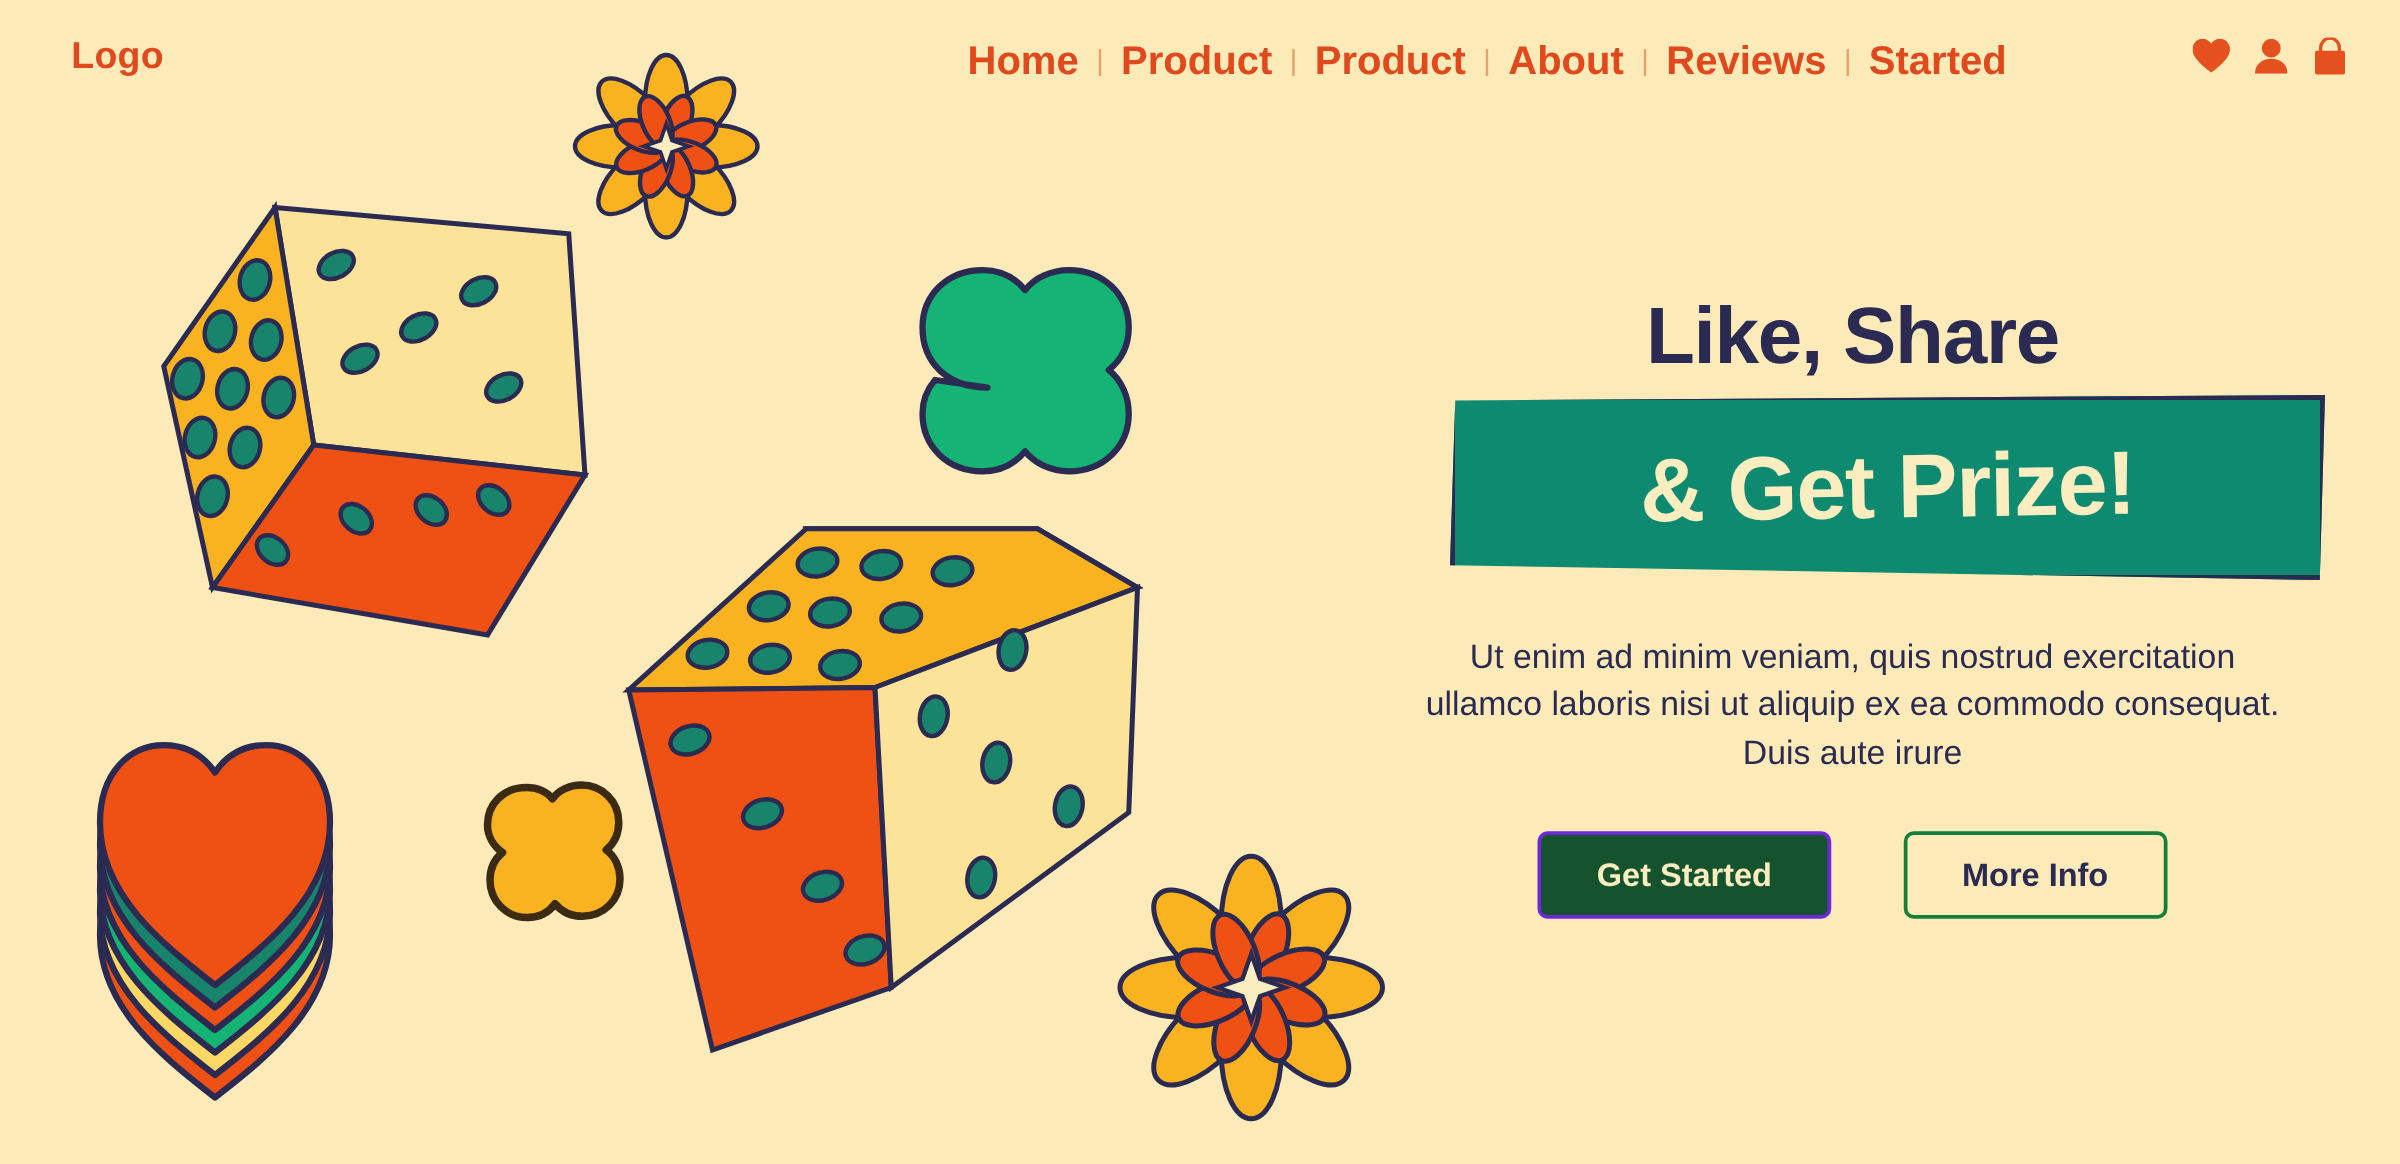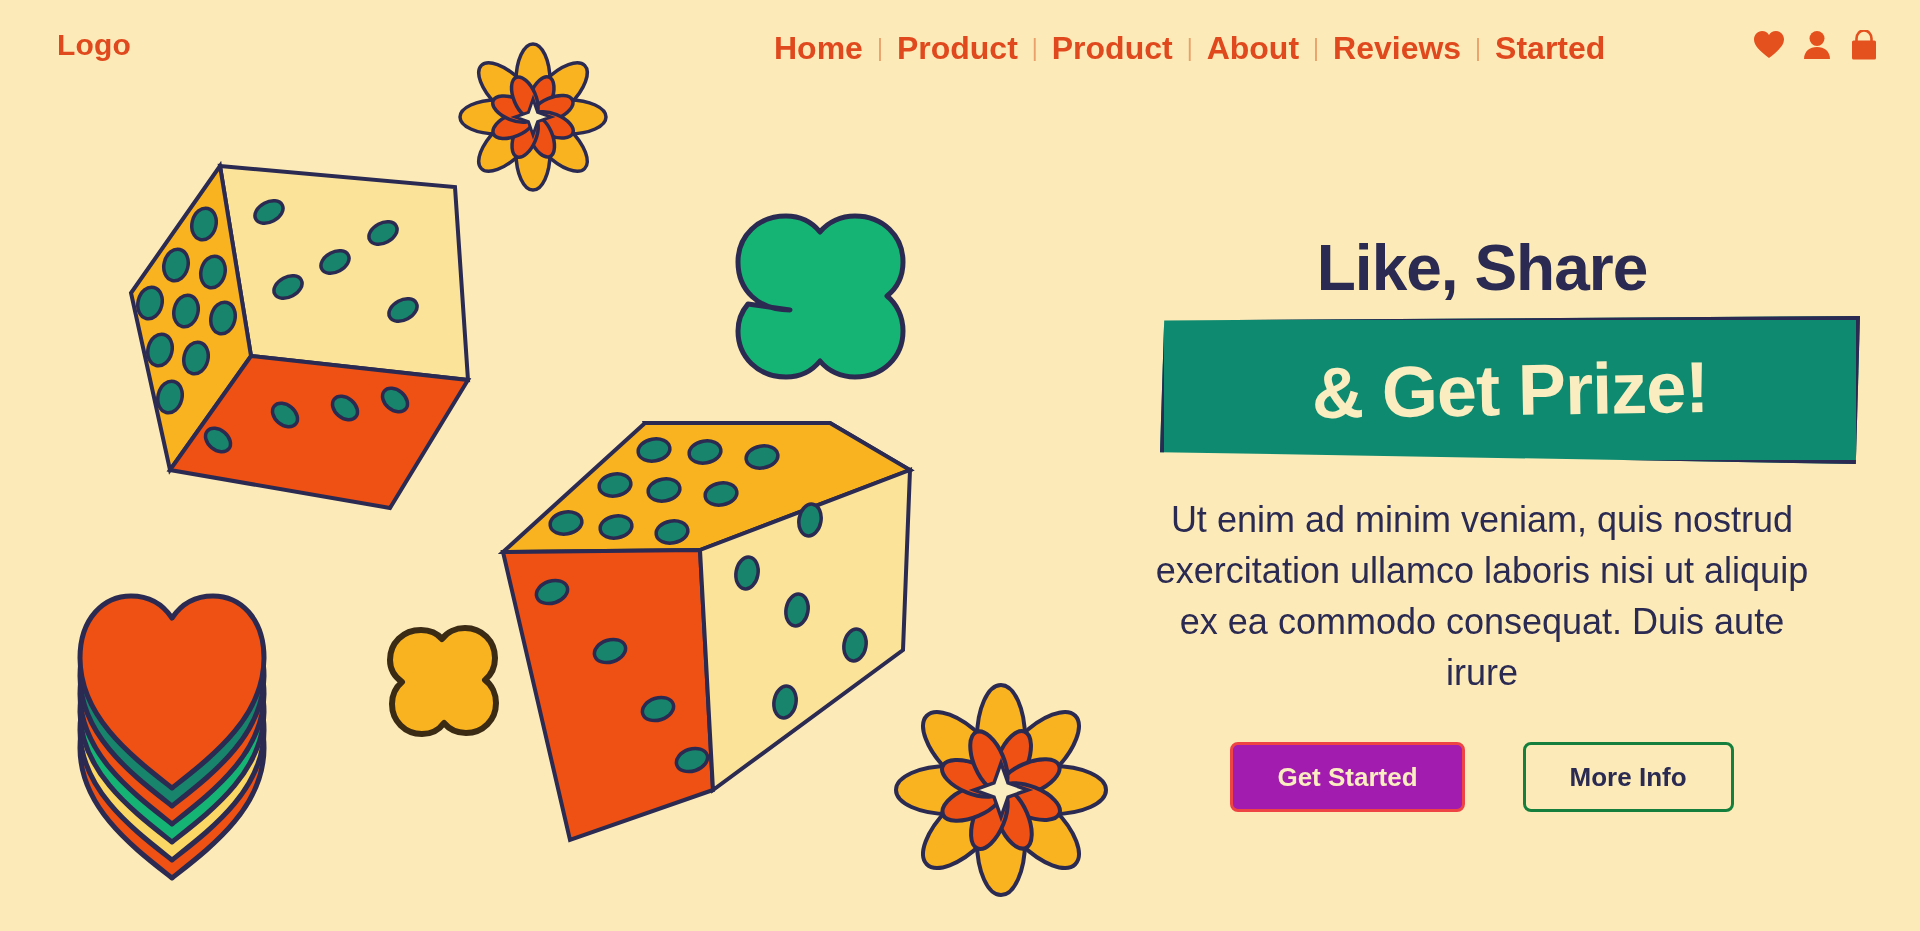--- a/index.html
+++ b/index.html
@@ -122,22 +122,22 @@
     display: flex;
     align-items: center;
     justify-content: center;
     font-size: 72px;
     font-weight: 800;
     color: #faedc0;
     letter-spacing: -1px;
     transform: rotate(-0.9deg);
   }
   .hero-body {
-    margin: 30px 0 0 0;
-    font-size: 36px;
+    margin: 42px 0 0 0;
+    font-size: 27px;
     line-height: 1.42;
     color: #2a2a52;
     font-weight: 500;
     text-align: center;
     padding: 0 38px;
   }
   .hero-actions {
     margin-top: 44px;
     display: flex;
     justify-content: center;
@@ -146,23 +146,23 @@
   .btn {
     font-size: 26px;
     font-weight: 700;
     padding: 19px 44px;
     border-radius: 8px;
     cursor: pointer;
     font-family: "Liberation Sans", sans-serif;
     line-height: 1;
   }
   .btn-primary {
-    background: #a21caf;
+    background: #14532d;
     color: #faedc0;
-    border: 3px solid #ef4444;
+    border: 3px solid #6d28d9;
   }
   .btn-secondary {
     background: transparent;
     color: #2a2a52;
     border: 3px solid #15803d;
   }
 </style>
 </head>
 <body>
 

